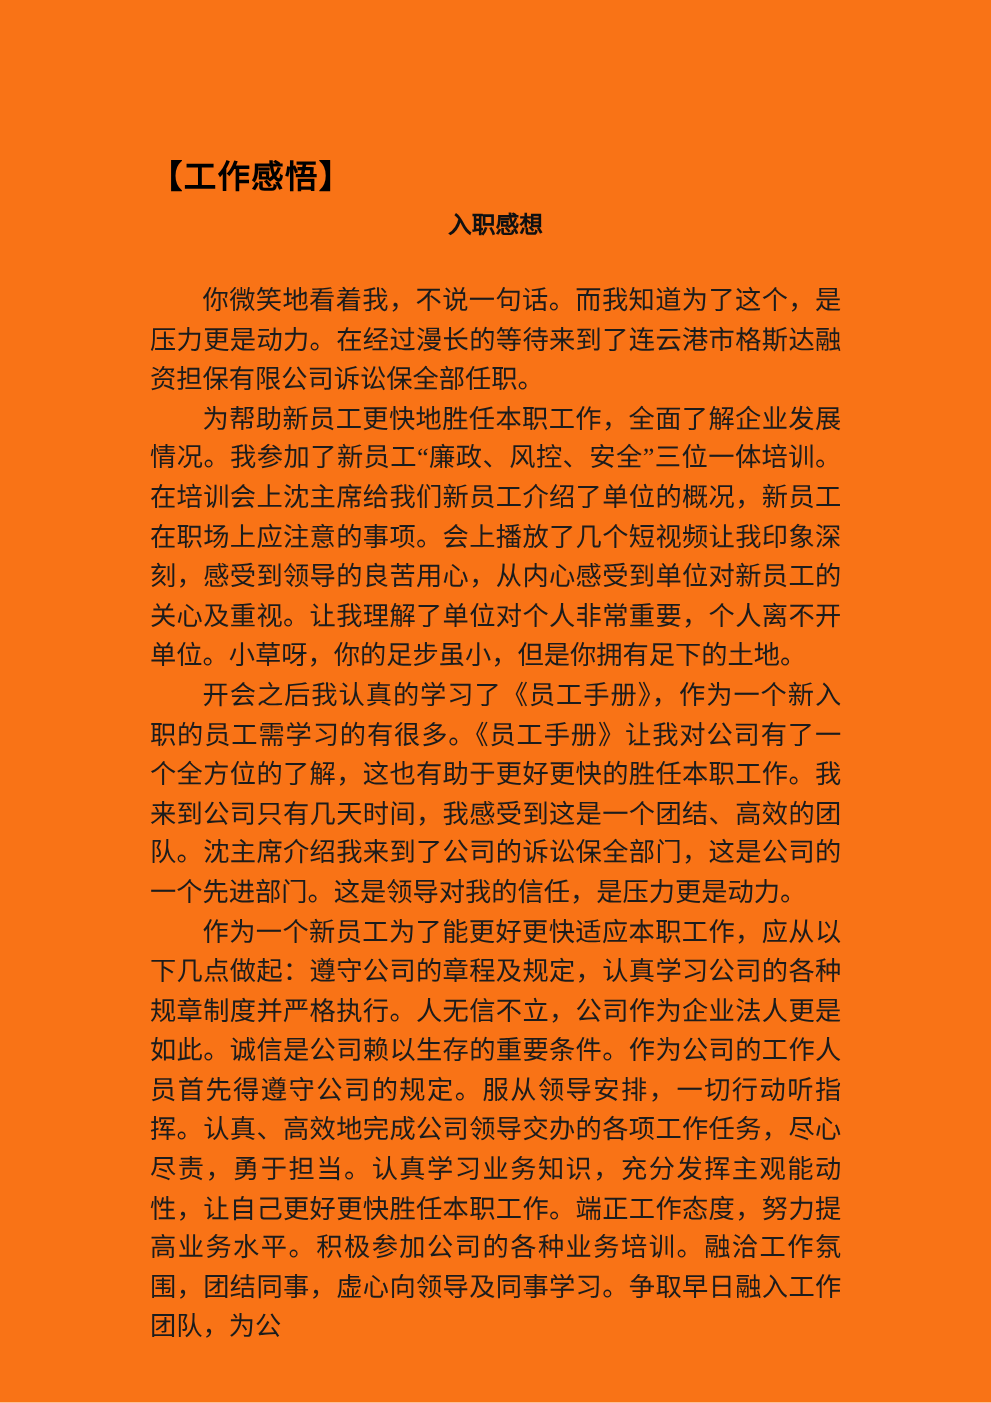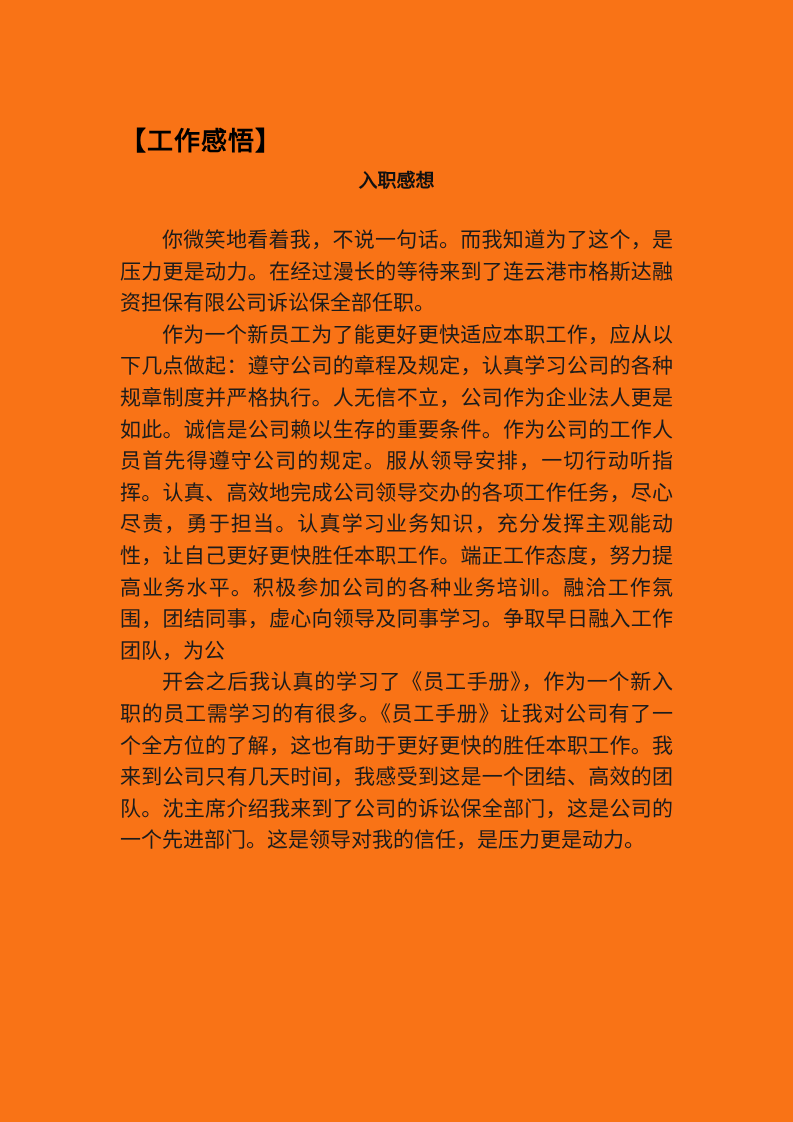--- a/index.html
+++ b/index.html
@@ -60,16 +60,17 @@
     }
   </style>
 </head>
 <body>
 
 <div class="page">
   <div class="content">
     <div class="section-header">【工作感悟】</div>
     <h1 class="doc-title">入职感想</h1>
     <p class="body-para">你微笑地看着我，不说一句话。而我知道为了这个，是压力更是动力。在经过漫长的等待来到了连云港市格斯达融资担保有限公司诉讼保全部任职。</p>
+    <p class="body-para">为帮助新员工更快地胜任本职工作，全面了解企业发展情况。我参加了新员工“廉政、风控、安全”三位一体培训。在培训会上沈主席给我们新员工介绍了单位的概况，新员工在职场上应注意的事项。会上播放了几个短视频让我印象深刻，感受到领导的良苦用心，从内心感受到单位对新员工的关心及重视。让我理解了单位对个人非常重要，个人离不开单位。小草呀，你的足步虽小，但是你拥有足下的土地。</p>
+    <p class="body-para">开会之后我认真的学习了《员工手册》，作为一个新入职的员工需学习的有很多。《员工手册》让我对公司有了一个全方位的了解，这也有助于更好更快的胜任本职工作。我来到公司只有几天时间，我感受到这是一个团结、高效的团队。沈主席介绍我来到了公司的诉讼保全部门，这是公司的一个先进部门。这是领导对我的信任，是压力更是动力。</p>
     <p class="body-para">作为一个新员工为了能更好更快适应本职工作，应从以下几点做起：遵守公司的章程及规定，认真学习公司的各种规章制度并严格执行。人无信不立，公司作为企业法人更是如此。诚信是公司赖以生存的重要条件。作为公司的工作人员首先得遵守公司的规定。服从领导安排，一切行动听指挥。认真、高效地完成公司领导交办的各项工作任务，尽心尽责，勇于担当。认真学习业务知识，充分发挥主观能动性，让自己更好更快胜任本职工作。端正工作态度，努力提高业务水平。积极参加公司的各种业务培训。融洽工作氛围，团结同事，虚心向领导及同事学习。争取早日融入工作团队，为公</p>
-    <p class="body-para">开会之后我认真的学习了《员工手册》，作为一个新入职的员工需学习的有很多。《员工手册》让我对公司有了一个全方位的了解，这也有助于更好更快的胜任本职工作。我来到公司只有几天时间，我感受到这是一个团结、高效的团队。沈主席介绍我来到了公司的诉讼保全部门，这是公司的一个先进部门。这是领导对我的信任，是压力更是动力。</p>
   </div>
 </div>
 
 </body></html>

